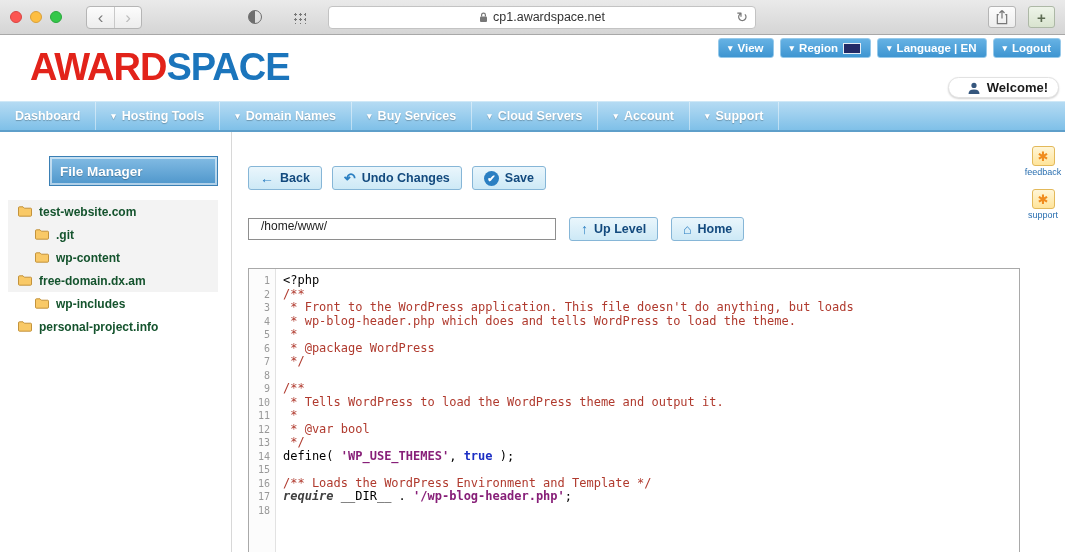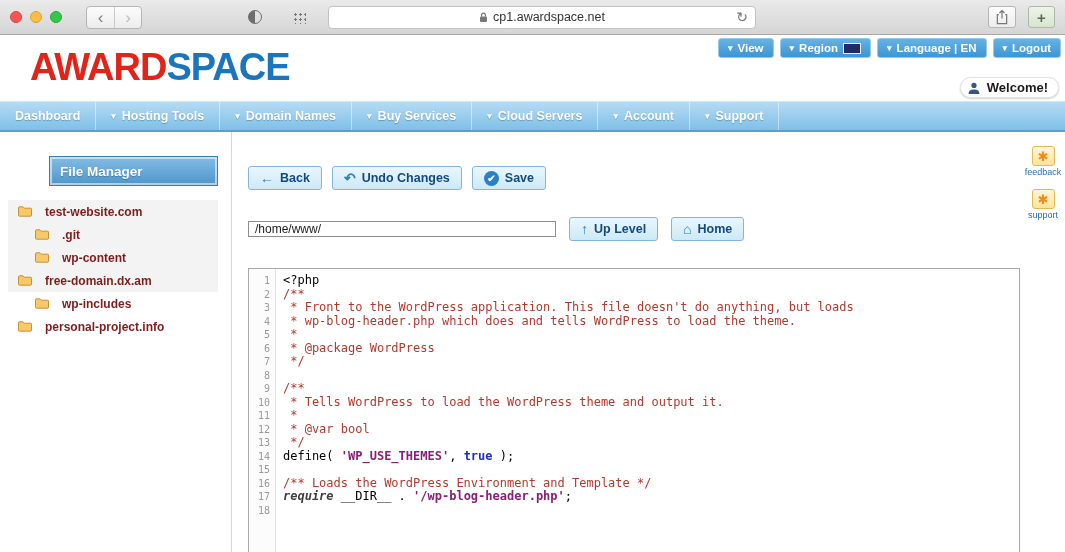--- a/index.html
+++ b/index.html
@@ -43,59 +43,59 @@
   .blue-btn { background: linear-gradient(#66b2e4,#3e95d1); border: 1px solid #96c9ea;
     border-radius: 3px; color: #fff; font-size: 11.5px; font-weight: bold; padding: 3px 9px;
     display: flex; align-items: center; gap: 5px; }
   .blue-btn .caret { font-size: 9px; }
   .flag { width: 18px; height: 11px; background: #232a66; border: 1px solid #e6eef6; display: inline-block; }
   .logo { position: absolute; left: 30px; top: 11px; font-size: 38px; font-weight: bold;
     letter-spacing: -1px; }
   .logo .red { color: #e2231a; }
   .logo .blue { color: #1b75bc; }
   .welcome { position: absolute; right: 6px; bottom: 3px; background: #fff;
-    border: 1px solid #e2e2e2; border-radius: 11px; padding: 2px 10px 2px 6px;
+    border: 1px solid #e2e2e2; border-radius: 11px; padding: 2px 10px 2px 18px;
     display: flex; align-items: center; gap: 6px; font-weight: bold; font-size: 13px;
     color: #1a1a1a; box-shadow: 0 1px 2px rgba(0,0,0,0.18); margin-left: 24px; }
 
   
   .nav { height: 31px; background: linear-gradient(#b5dbf3,#7fc0e8);
     border-top: 1px solid #cfe8f7; border-bottom: 2px solid #5e9fca;
     display: flex; align-items: stretch; color: #fff; }
   .nav-item { display: flex; align-items: center; gap: 6px; padding: 0 15px;
     font-weight: bold; font-size: 12.5px; text-shadow: 0 1px 1px rgba(0,0,0,0.25);
     border-right: 1px solid rgba(255,255,255,0.45); }
   .nav-item .caret { font-size: 9px; }
 
   
   .content { position: relative; display: flex; height: 420px; }
   .sidebar { width: 210px; flex: none; margin: 24px 0 0 8px; }
   .fm-header { height: 30px; background: linear-gradient(#83bce4,#4e96cb);
     border: 1px solid #3a7fb4; box-shadow: inset 0 0 0 2px rgba(255,255,255,0.55);
     display: flex; align-items: center; padding-left: 10px; color: #fff;
     font-weight: bold; font-size: 13.5px; text-shadow: 0 1px 1px rgba(0,0,0,0.25); margin-left: 41px; }
   .fm-list { margin-top: 14px; }
-  .fm-item { height: 23px; display: flex; align-items: center; gap: 13px; padding-left: 10px;
-    font-size: 12px; font-weight: bold; color: #7f1d1d; }
+  .fm-item { height: 23px; display: flex; align-items: center; gap: 7px; padding-left: 10px;
+    font-size: 12px; font-weight: bold; color: #14532d; }
   .fm-item.odd { background: #f3f3f3; }
   .fm-item.indent { padding-left: 27px; }
 
   .main-wrap { flex: 1; border-left: 1px solid #d8d8d8; margin-left: 13px;
     padding: 34px 45px 0 16px; }
   .toolbar { display: flex; gap: 10px; margin-bottom: 27px; }
   .tool-btn { background: linear-gradient(#eaf6fc,#cde9f6); border: 1px solid #86b6d7;
     border-radius: 3px; padding: 4px 11px; color: #134a7e; font-weight: bold;
     font-size: 12.5px; display: flex; align-items: center; gap: 6px; height: 24px; }
   .tool-icon { color: #2b7fc2; font-weight: bold; font-size: 14px; line-height: 1; }
   .save-circle { width: 15px; height: 15px; border-radius: 50%; background: #2b7fc2;
     color: #fff; font-size: 10px; display: flex; align-items: center; justify-content: center; }
 
   .pathrow { display: flex; gap: 13px; align-items: center; margin-bottom: 27px; }
-  .path-input { width: 308px; height: 16px; border: 1px solid #8e8e8e; background: #fff;
-    font-size: 12px; padding: 0 6px; display: flex; align-items: flex-start; color: #222;
+  .path-input { width: 308px; height: 22px; border: 1px solid #8e8e8e; background: #fff;
+    font-size: 12px; padding: 0 12px; display: flex; align-items: flex-start; color: #222;
     white-space: nowrap; overflow: hidden; }
   .path-input .bold { font-weight: bold; }
 
   .editor { width: 772px; height: 286px; border: 1px solid #a9a9a9; background: #fff;
     display: flex; overflow: hidden; font-family: "DejaVu Sans Mono", monospace; font-size: 12px; }
   .gutter { width: 27px; flex: none; padding-top: 5px; text-align: right; color: #999;
     background: #fcfcfc; border-right: 1px solid #e2e2e2; }
   .ln { font-size: 10px; line-height: 13.5px; padding-right: 5px; }
   .codebox { padding: 5px 0 0 7px; flex: 1; }
   .code-line { line-height: 13.5px; white-space: pre; color: #000; }

